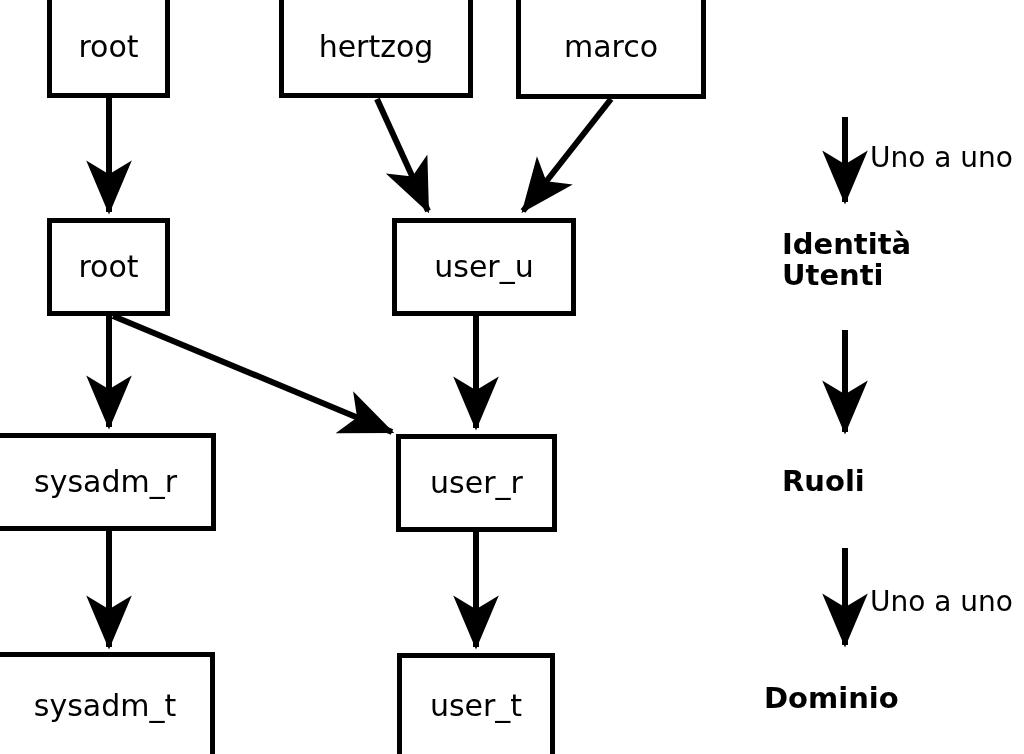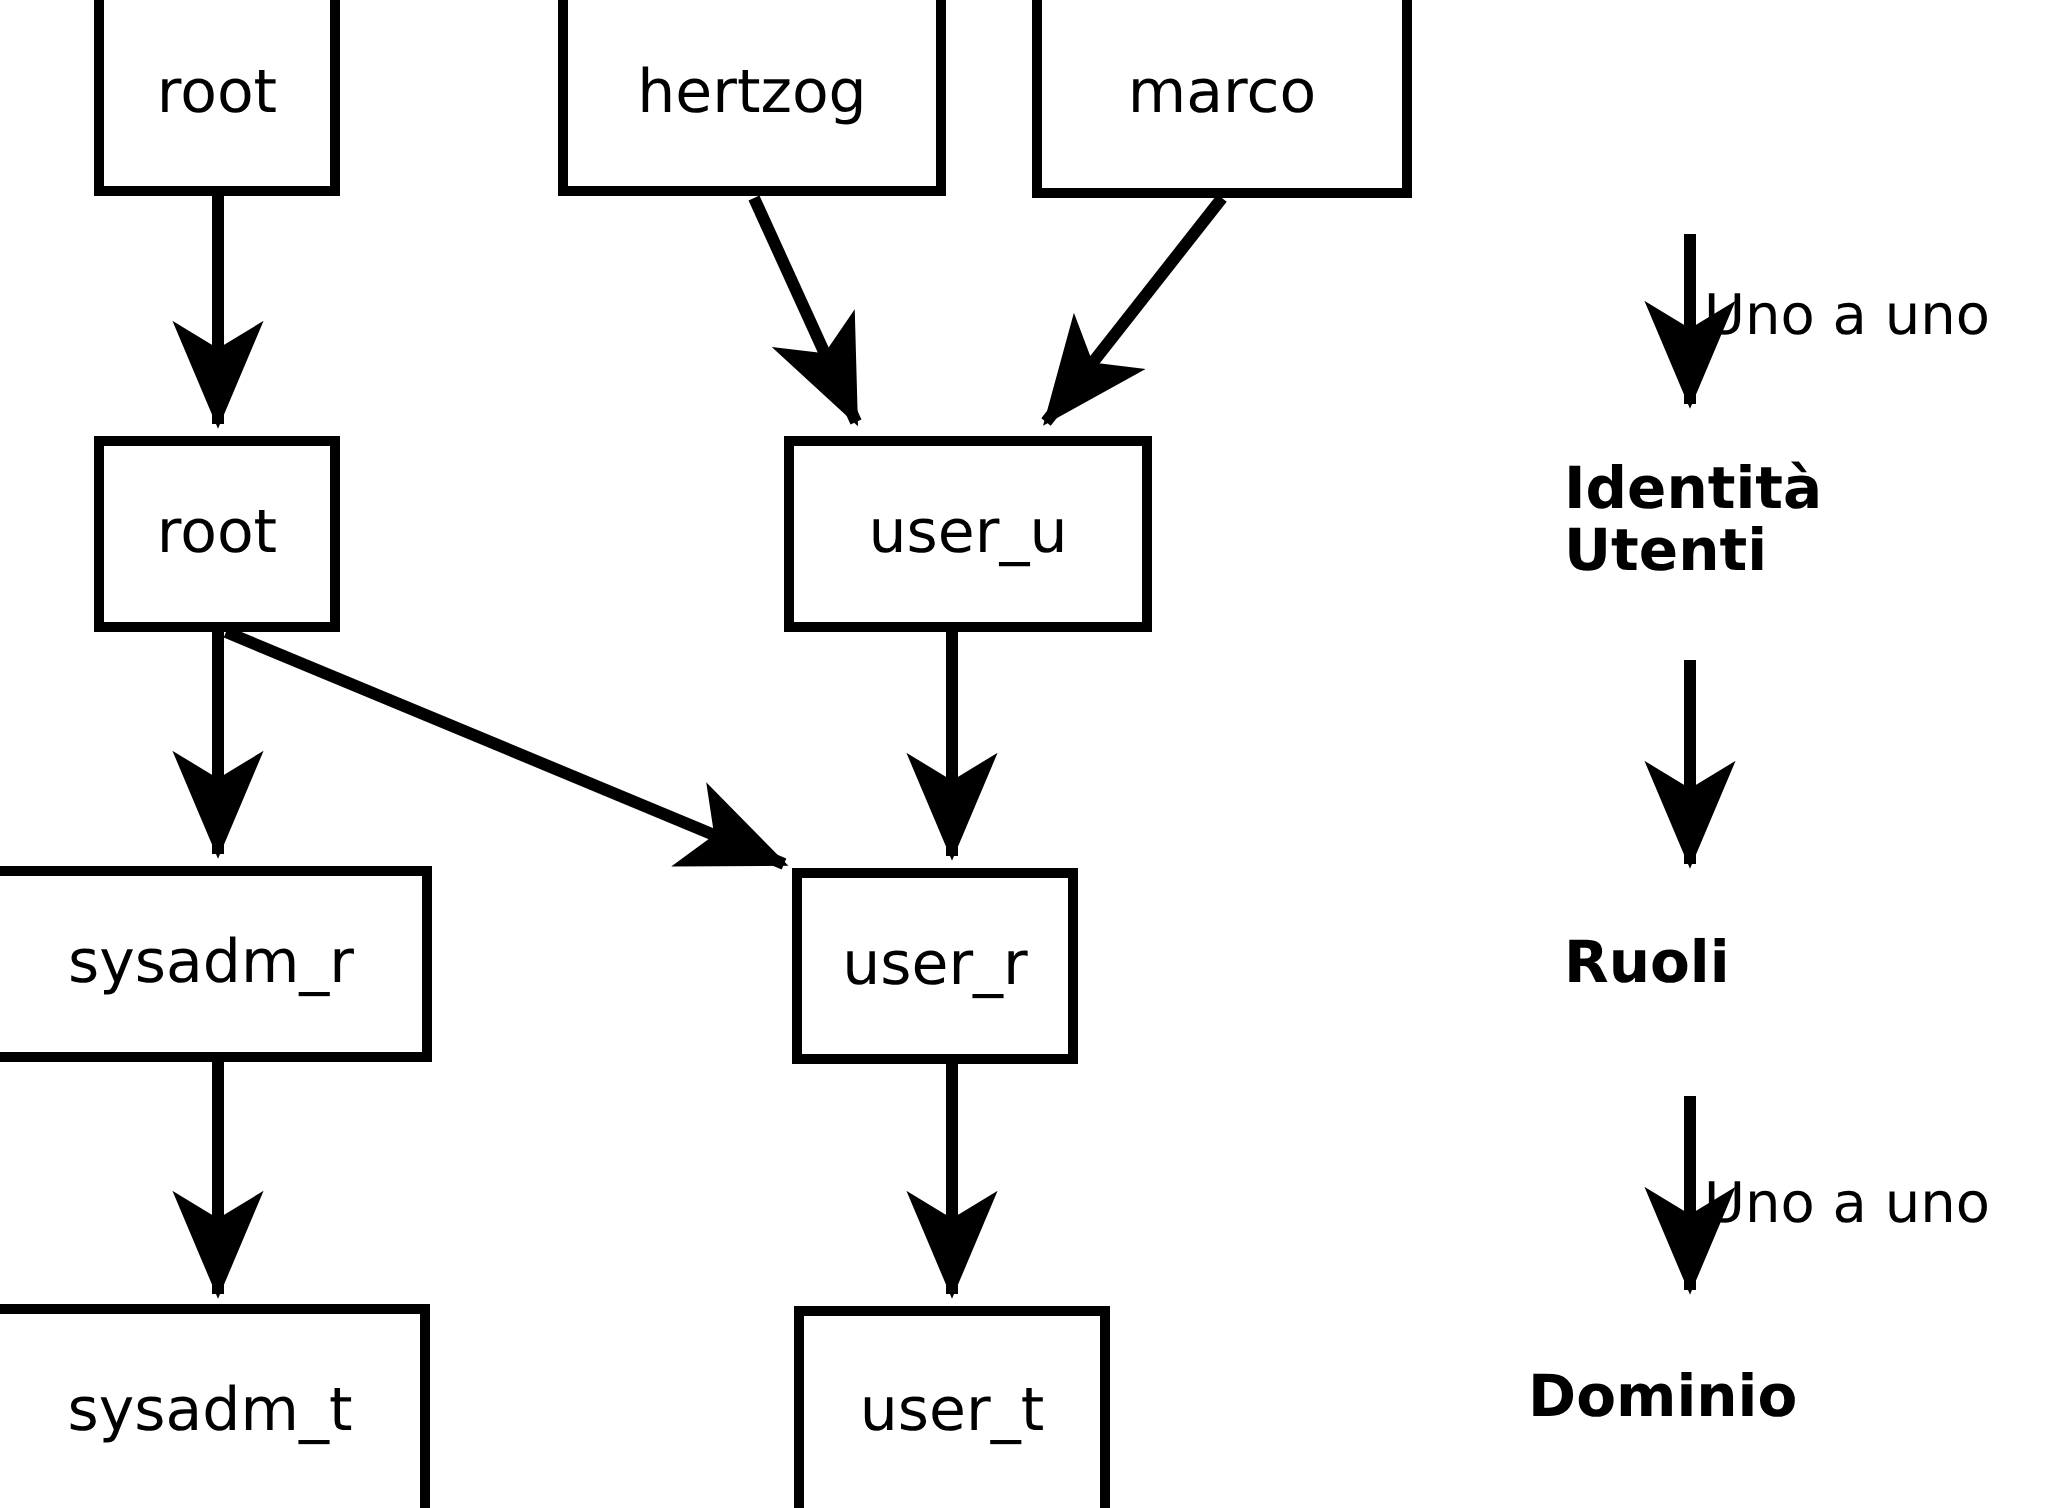--- a/index.html
+++ b/index.html
@@ -53,20 +53,21 @@
     z-index: 3;
   }
   .legend-edge-label {
     position: absolute;
     font-family: "DejaVu Sans", sans-serif;
     font-size: 28px;
     color: #000000;
     line-height: 1;
     white-space: nowrap;
     z-index: 3;
+    margin-left: 18px;
   }
 </style>
 </head>
 <body>
 
 <div id="canvas">
 
   <svg id="edge-layer" viewBox="0 0 1024 754">
     <defs>
       <marker id="arrowhead" markerWidth="10" markerHeight="10" refX="8.6" refY="4" orient="auto" markerUnits="strokeWidth">
@@ -112,21 +113,21 @@
   </div>
 
   <div class="node" style="left:392px; top:218px; width:184px; height:98px;">
     <span class="node-label">user_u</span>
   </div>
 
   <div class="node" style="left:-5px; top:433px; width:221px; height:98px;">
     <span class="node-label">sysadm_r</span>
   </div>
 
-  <div class="node" style="left:396px; top:434px; width:143px; height:98px;">
+  <div class="node" style="left:396px; top:434px; width:161px; height:98px;">
     <span class="node-label">user_r</span>
   </div>
 
   <div class="node" style="left:-5px; top:652px; width:220px; height:107px;">
     <span class="node-label">sysadm_t</span>
   </div>
 
   <div class="node" style="left:397px; top:653px; width:158px; height:106px;">
     <span class="node-label">user_t</span>
   </div>

